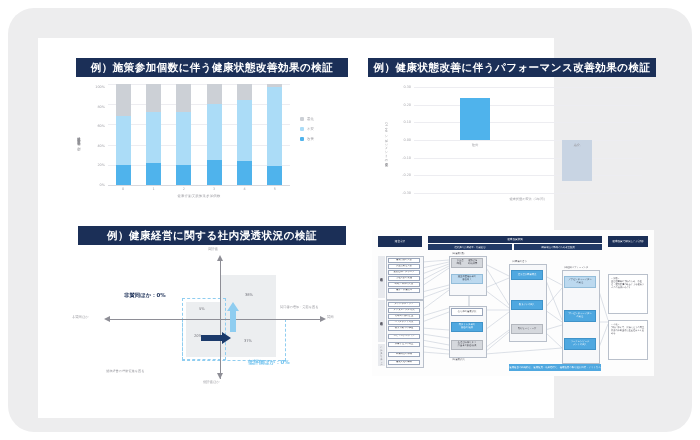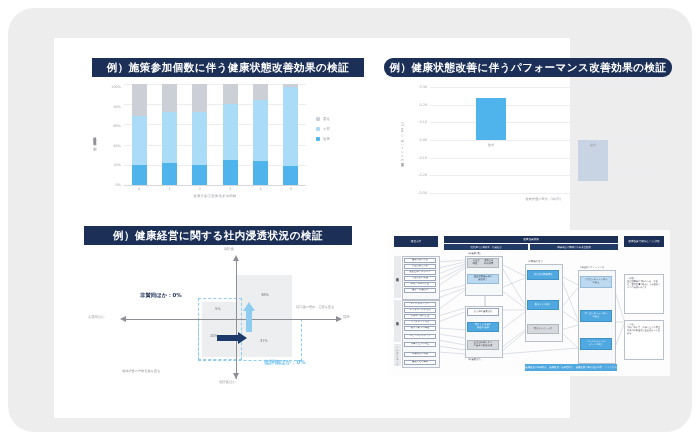--- a/index.html
+++ b/index.html
@@ -7,41 +7,41 @@
     width:700px;height:440px;
     background:#ffffff;
     font-family:"DejaVu Sans","Liberation Sans",sans-serif;
     overflow:hidden;
   }
   .outer-frame{
     position:absolute;left:8px;top:8px;width:684px;height:424px;
     background:#ededee;border-radius:26px;
   }
   .slide{
-    position:absolute;left:46px;top:30px;width:516px;height:380px;
+    position:absolute;left:30px;top:30px;width:516px;height:380px;
     background:#ffffff;
   }
   .panel{position:absolute;}
   .panel-title{
     background:#1b2f57;color:#ffffff;
     text-align:center;
     font-weight:bold;
     letter-spacing:.5px;
     white-space:nowrap;
     overflow:hidden;
   }
   
   #panel-1{left:30px;top:20px;width:290px;height:160px;}
   #panel-2{left:330px;top:20px;width:290px;height:160px;}
   #panel-3{left:30px;top:188px;width:290px;height:172px;}
   #panel-4{left:330px;top:188px;width:290px;height:172px;}
   .panel-title{font-size:10.5px;line-height:19px;height:19px;}
   #panel-1 .panel-title{width:272px;margin-left:8px;}
-  #panel-2 .panel-title{width:288px;margin-left:0px;border-radius:9px;}
-  #panel-3 .panel-title{width:268px;}
+  #panel-2 .panel-title{width:288px;margin-left:0px;}
+  #panel-3 .panel-title{width:268px;margin-left:10px;}
   #panel-4 .panel-title{width:264px;margin-left:14px;}
   .panel-body{position:relative;width:100%;height:calc(100% - 19px);}
 
   
   .c1-wrap{position:absolute;left:0;top:4px;width:290px;height:130px;}
   .c1-ylabel{
     position:absolute;left:6px;top:8px;width:9px;height:100px;
     font-size:3.2px;color:#8d8d92;line-height:4.6px;
     writing-mode:vertical-rl;text-orientation:upright;
     display:flex;align-items:center;justify-content:center;

